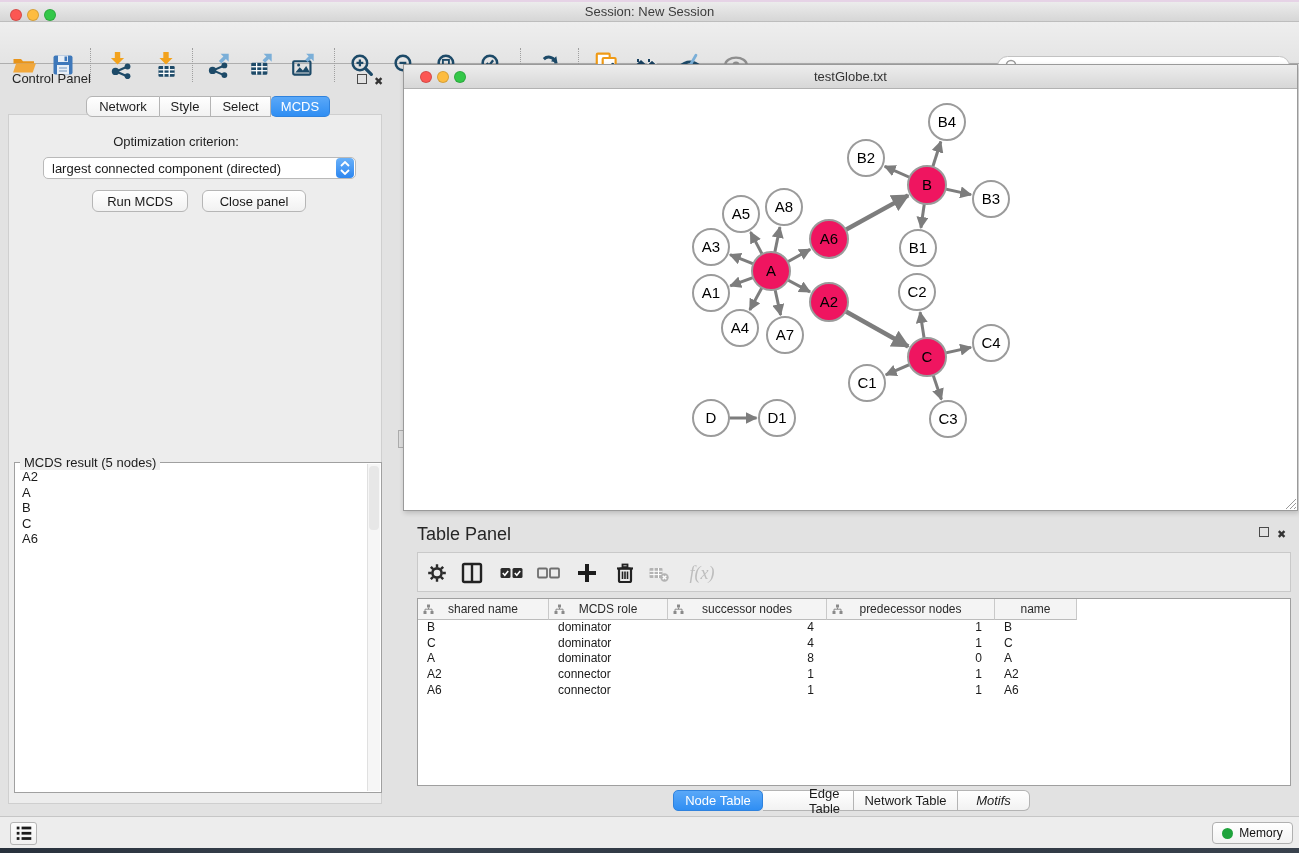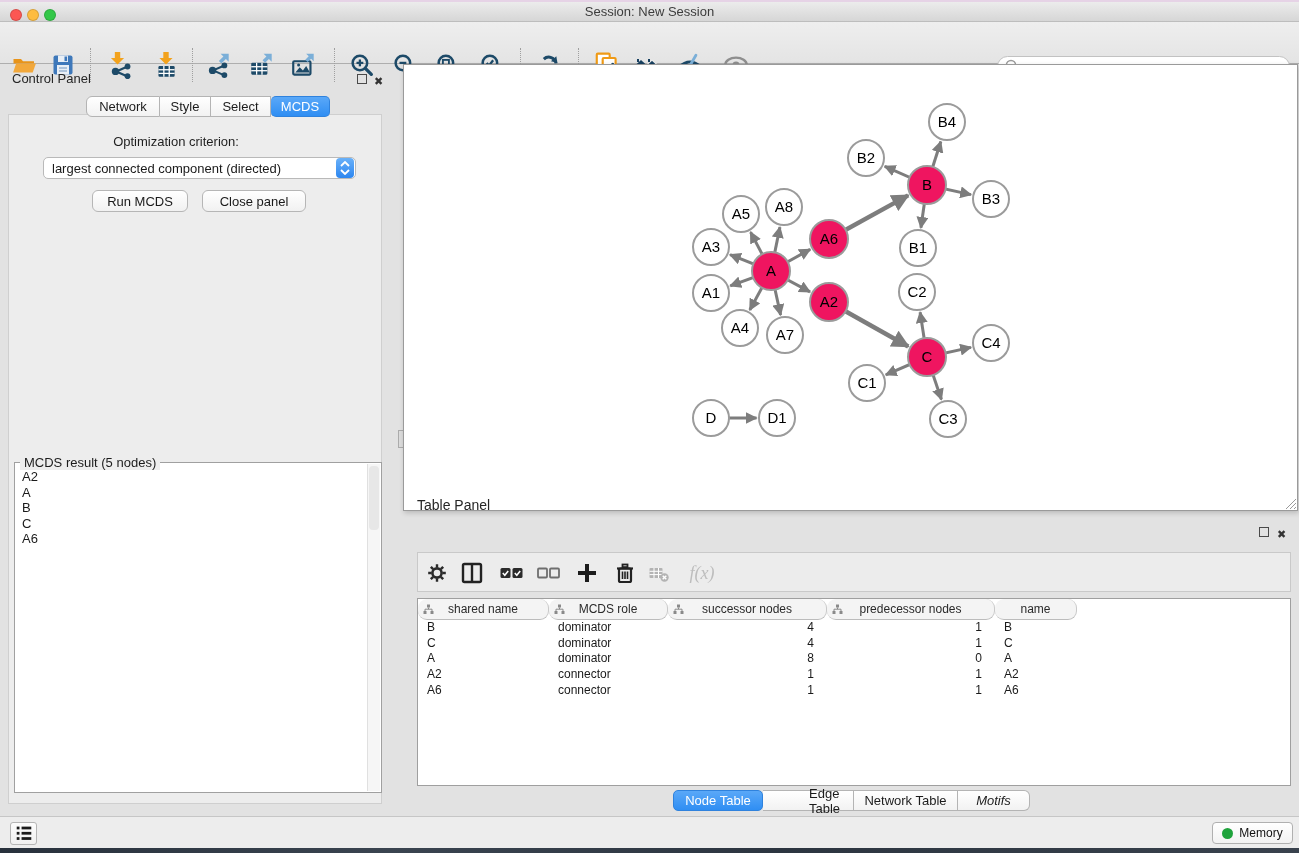--- a/index.html
+++ b/index.html
@@ -60,27 +60,27 @@
   
   .netwin { left:403px; top:64px; width:895px; height:447px; background:#fff; border:1px solid #9a9a9a; box-shadow:1px 2px 5px rgba(0,0,0,.18); }
   .net-titlebar { position:absolute; left:0; top:0; right:0; height:24px;
     background:linear-gradient(#ededed,#d7d7d7); border-bottom:1px solid #b2b2b2;
     display:flex; align-items:center; justify-content:center; }
   .net-titlebar .title { font-size:13px; color:#333; }
   .ntl { position:absolute; top:6px; width:12px; height:12px; border-radius:50%; border:1px solid rgba(0,0,0,.15); }
   .grip { position:absolute; right:1px; bottom:1px; width:13px; height:13px; }
 
   
-  .tp-title { left:417px; top:497px; font-size:14px; color:#262626; }
+  .tp-title { left:417px; top:524px; font-size:18px; color:#262626; }
   .tp-toolbar { left:417px; top:552px; width:874px; height:40px; background:#ececec; border:1px solid #c9c9c9; }
   .tpbtn { position:absolute; top:560px; width:26px; height:26px; display:flex; align-items:center; justify-content:center; }
   .tbl { left:417px; top:598px; width:874px; height:188px; background:#fff; border:1px solid #9f9f9f; overflow:hidden; }
   .tbl-head { position:absolute; left:0; top:0; height:21px; display:flex; }
   .th { position:relative; height:21px; background:#f4f4f4; border-right:1px solid #c9c9c9; border-bottom:1px solid #bcbcbc;
-        display:flex; align-items:center; justify-content:center; font-size:12px; color:#2a2a2a;border-radius:9px; }
+        display:flex; align-items:center; justify-content:center; font-size:12px; color:#2a2a2a; }
   .th .h-icon { position:absolute; left:5px; top:5px; }
   .tbl-rows { position:absolute; left:0; top:21px; right:0; }
   .trow { display:flex; height:15.7px; }
   .td { font-size:12px; line-height:15.7px; white-space:nowrap; overflow:hidden; }
 
   
   .statusbar { left:0; top:816px; width:1299px; height:32px; background:#ededed; border-top:1px solid #c6c6c6; }
   .list-btn { left:10px; top:822px; width:27px; height:23px; background:linear-gradient(#fdfdfd,#f0f0f0);
     border:1px solid #b5b5b5; border-radius:3px; display:flex; align-items:center; justify-content:center; }
   .memory-btn { left:1212px; top:822px; width:81px; height:22px; background:linear-gradient(#ffffff,#f2f2f2);
@@ -297,20 +297,26 @@
       <div>A6</div>
     </div>
   <div class="result-scroll">
       <div class="result-thumb"></div>
     </div>
 </div>
 
 <div class="abs splitter-handle"></div>
 
 <div class="abs netwin">
+  <div class="net-titlebar">
+    <div class="ntl tl red" style="left:16px"></div>
+    <div class="ntl tl yellow" style="left:33px"></div>
+    <div class="ntl tl green" style="left:50px"></div>
+    <div class="title">testGlobe.txt</div>
+  </div>
   <svg id="graph-svg" style="position:absolute; left:0; top:24px;" width="893" height="421" viewBox="404 88 893 421">
     <defs>
       <marker id="arrowhead" viewBox="0 0 10 10" refX="9" refY="5" markerWidth="4" markerHeight="4" orient="auto">
         <path d="M0 0 L10 5 L0 10 z" fill="#7d7d7d"></path>
       </marker>
     </defs>
     <g id="graph-edges">
         <line x1="771" y1="270" x2="730.2469644756754" y2="284.9427796922523" stroke="#7d7d7d" stroke-width="3" marker-end="url(#arrowhead)"></line>
         <line x1="771" y1="270" x2="810.0384691235336" y2="290.86538866947484" stroke="#7d7d7d" stroke-width="3" marker-end="url(#arrowhead)"></line>
         <line x1="771" y1="270" x2="730.0337721631478" y2="253.61350886525912" stroke="#7d7d7d" stroke-width="3" marker-end="url(#arrowhead)"></line>

